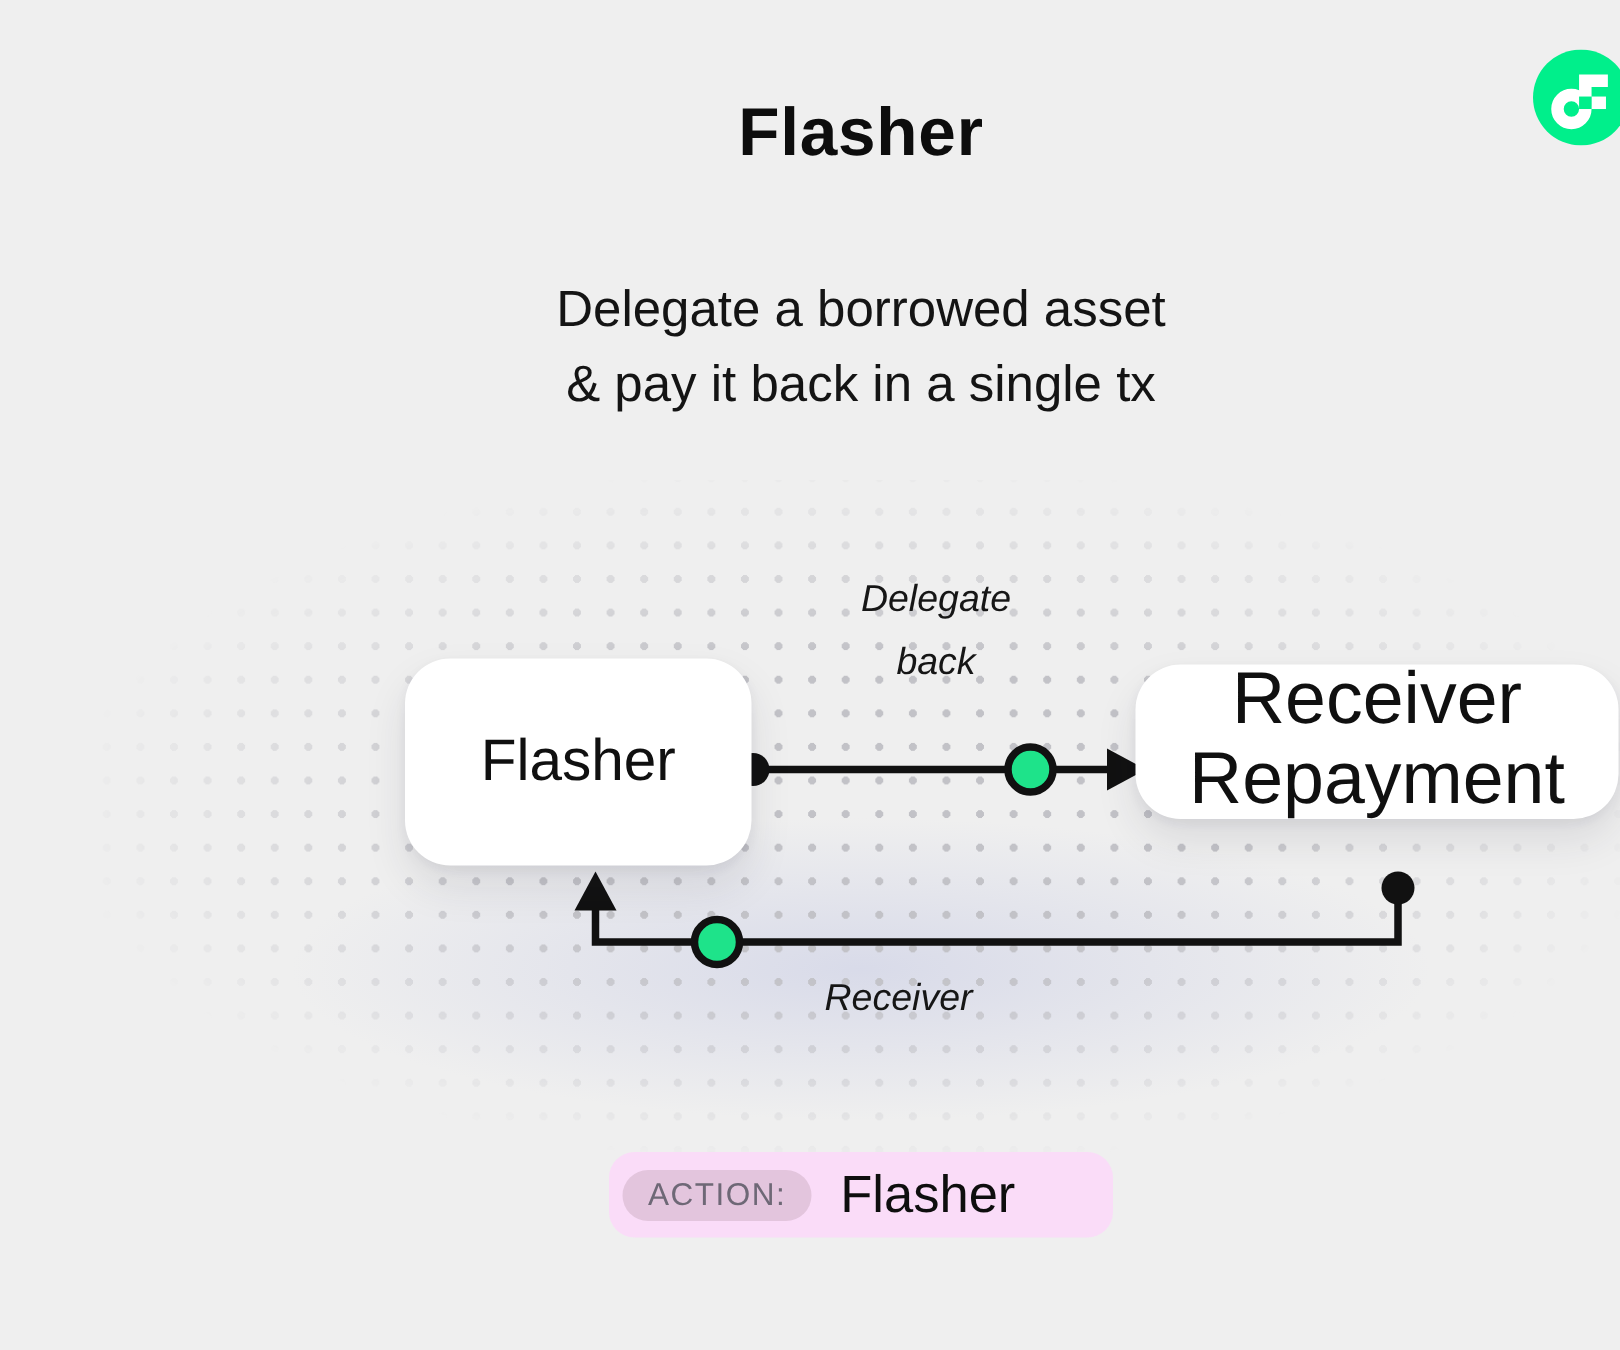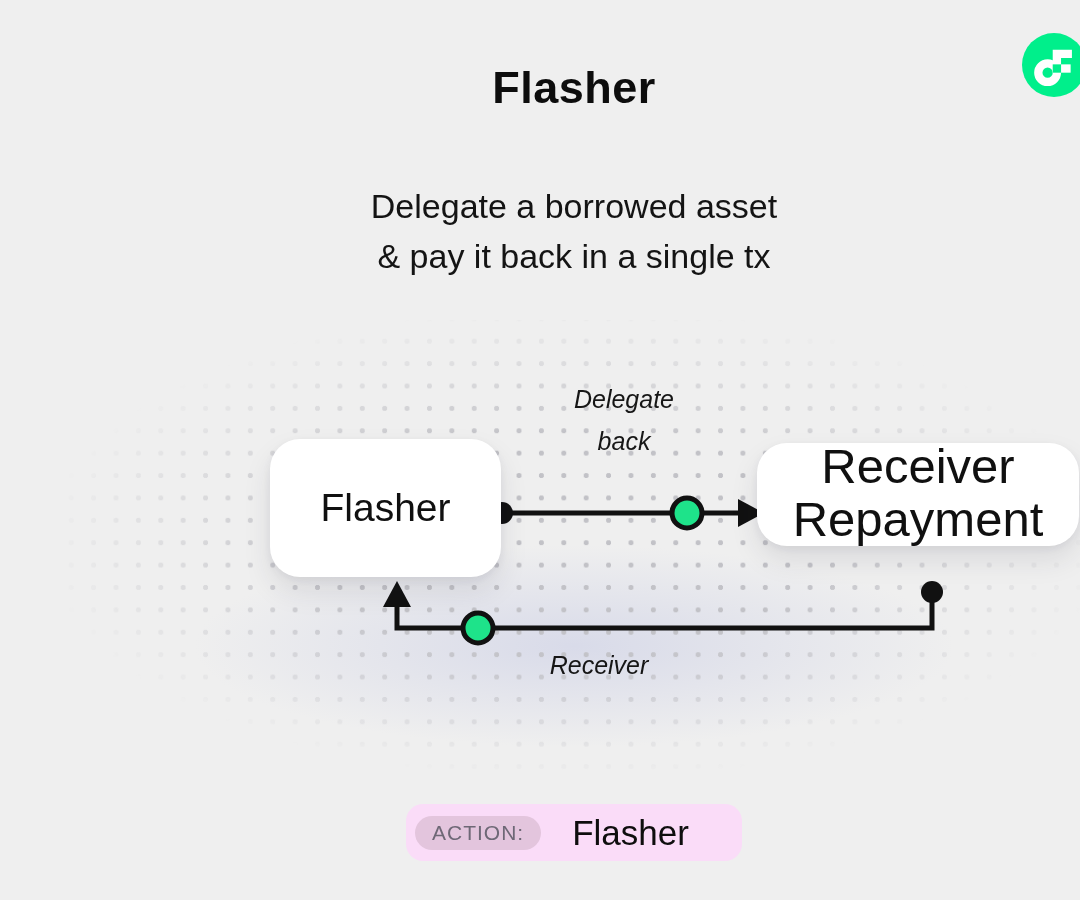--- a/index.html
+++ b/index.html
@@ -133,28 +133,27 @@
     top: 0;
     width: 1080px;
     height: 900px;
     pointer-events: none;
   }
 
   
   .action-pill {
     position: absolute;
     left: 372px;
-    top: 804px;
+    top: 768px;
     width: 336px;
     height: 57px;
     background: var(--pill-bg, #fadcf8);
     border-radius: 17px;
     display: flex;
     align-items: center;
-    gap: 12px;
   }
   .action-chip {
     margin-left: 9px;
     height: 34px;
     padding: 0 17px;
     background: var(--chip-bg, #e3c5dd);
     border-radius: 17px;
     display: flex;
     align-items: center;
     font-size: 21px;

